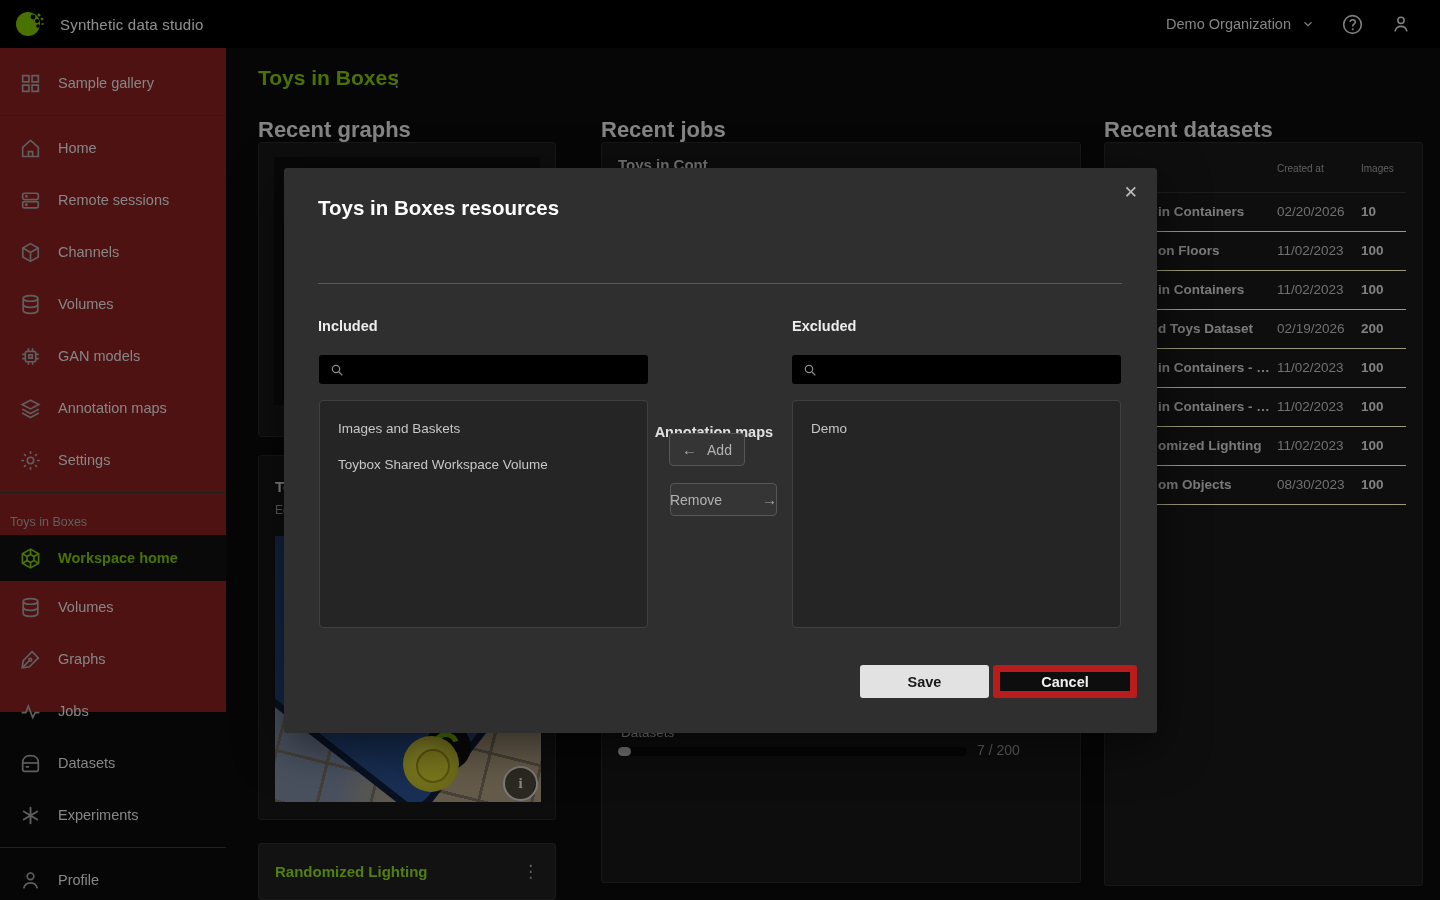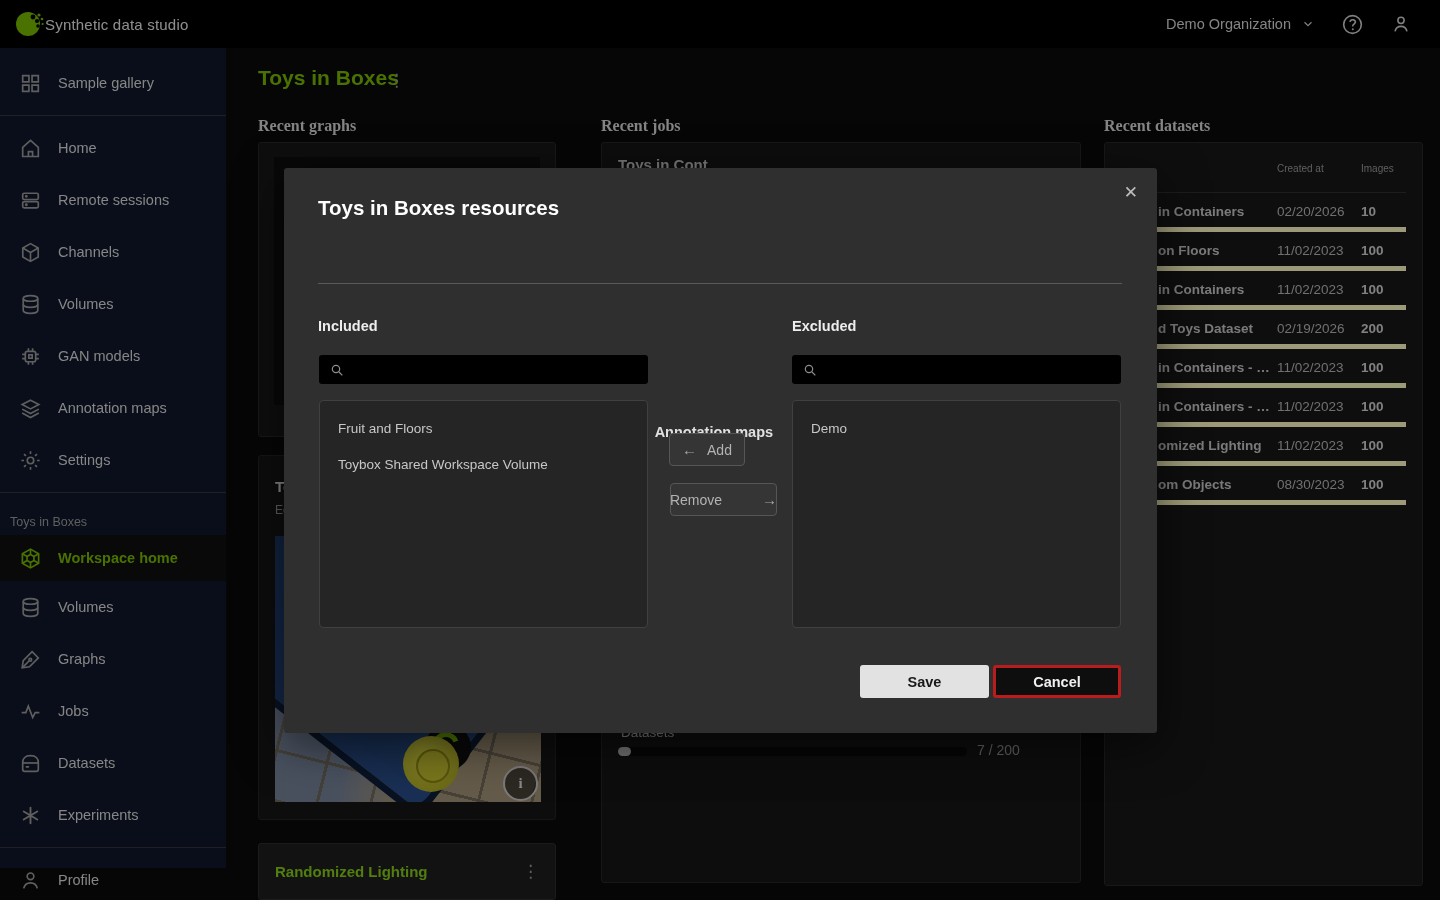--- a/index.html
+++ b/index.html
@@ -6,40 +6,40 @@
   *{margin:0;padding:0;box-sizing:border-box;}
   html,body{background:#000;}
   body{font-family:"Liberation Sans","DejaVu Sans",sans-serif;-webkit-font-smoothing:antialiased;}
   #app{position:relative;width:1440px;height:900px;overflow:hidden;background:#0b0b0b;}
   .abs{position:absolute;}
   svg{display:block;}
 
   
   #topbar{left:0;top:0;width:1440px;height:48px;background:#000;display:flex;align-items:center;z-index:1;}
   .logo{width:30px;height:30px;margin-left:15px;}
-  .app-title{font-size:15px;color:#e6e6e6;letter-spacing:.2px;text-align:center;}
+  .app-title{margin-left:15px;font-size:15px;color:#e6e6e6;letter-spacing:.2px;text-align:center;}
   .topbar-right{margin-left:auto;display:flex;align-items:center;gap:26px;padding-right:28px;}
   .org{display:flex;align-items:center;gap:10px;color:#d6d6d6;font-size:14.5px;cursor:pointer;}
   .tb-icon{color:#cfcfcf;}
 
   
-  #sidebar{left:0;top:48px;width:226px;height:820px;background:#0f172a;z-index:1;}
+  #sidebar{left:0;top:48px;width:226px;height:664px;background:#7f1d1d;z-index:1;}
   .side-item{display:flex;align-items:center;height:52px;padding-left:18px;cursor:pointer;color:#d8d8d8;}
   .side-item .s-icon{width:25px;height:25px;color:#9a9a9a;flex:0 0 25px;}
   .side-item .s-label{margin-left:15px;font-size:14.5px;}
   .side-div{height:1px;background:#343434;margin:6px 0;}
   .side-section{padding:16px 0 6px 10px;font-size:12.5px;color:#9a9a9a;}
   .side-item.active{background:#0f0f0f;height:46px;color:var(--accent);font-weight:700;}
   .side-item.active .s-icon{color:var(--accent);}
   #sidebar .pad-top{height:9px;}
 
   
   .page-title{left:258px;top:66px;font-size:21px;font-weight:700;color:var(--accent);z-index:1;}
   .kebab{color:#9a9a9a;font-size:17px;line-height:1;cursor:pointer;z-index:1;}
-  .section-h{font-size:16px;font-weight:700;color:#d6d6d6;z-index:1;font-family:Liberation Serif, serif;}
+  .section-h{font-size:22px;font-weight:700;color:#d6d6d6;z-index:1;}
 
   .card{background:#171717;border:1px solid #272727;border-radius:3px;z-index:1;}
 
   
   #graphs-card{left:258px;top:142px;width:298px;height:295px;}
   #graphs-img{left:15px;top:14px;width:266px;height:248px;background:#0d0d0d;position:absolute;}
   #ws-card{left:258px;top:455px;width:298px;height:365px;background:#151515;border-color:#242424;}
   .ws-title{position:absolute;left:16px;top:22px;font-size:15px;font-weight:700;color:#d9d9d9;white-space:nowrap;}
   .ws-sub{position:absolute;left:16px;top:47px;font-size:12px;color:#9a9a9a;white-space:nowrap;}
   #photo{position:absolute;left:16px;top:80px;width:266px;height:266px;overflow:hidden;background:
@@ -70,21 +70,21 @@
   .progress-track{position:absolute;left:16px;top:604px;width:349px;height:9px;border-radius:5px;background:#0a0a0a;}
   .progress-fill{height:9px;min-width:13px;border-radius:5px;background:#b5b5b5;}
   .progress-text{position:absolute;left:375px;top:599px;font-size:14px;color:#9a9a9a;}
 
   
   #datasets-card{left:1104px;top:142px;width:319px;height:744px;}
   .dt-head{position:relative;height:50px;margin:0 16px;border-bottom:1px solid #303030;}
   .dt-head span{position:absolute;top:20px;font-size:10px;color:#9a9a9a;}
   .dt-col-created{left:156px;}
   .dt-col-images{left:240px;}
-  .dt-row{position:relative;height:39px;margin:0 16px;border-bottom:5px solid #fef9c3;cursor:pointer;}
+  .dt-row{position:relative;height:39px;margin:0 16px;border-bottom:1px solid #fef9c3;cursor:pointer;}
   .dt-row span{position:absolute;top:11px;font-size:13.5px;white-space:nowrap;}
   .dt-name{left:37px;color:#c6c6c6;font-weight:700;max-width:118px;overflow:hidden;}
   .dt-date{left:156px;color:#b5b5b5;}
   .dt-imgs{left:240px;color:#d0d0d0;font-weight:700;}
 
   
   #scrim{left:0;top:0;width:1440px;height:900px;background:rgba(0,0,0,.38);z-index:5;}
 
   
   #modal{left:284px;top:168px;width:873px;height:565px;background:#2f2f2f;border-radius:3px;
@@ -106,21 +106,21 @@
 
   .xfer-btn{position:absolute;display:flex;align-items:center;justify-content:center;gap:10px;
       background:#353535;border:1px solid #565656;border-radius:4px;color:#b3b3b3;font-size:14px;cursor:pointer;}
   #btn-add{left:385px;top:265px;width:76px;height:33px;}
   #btn-remove{left:386px;top:315px;width:107px;height:33px;gap:40px;}
   .arrow-glyph{font-size:15px;color:#a8a8a8;}
 
   .modal-btn{position:absolute;top:497px;height:33px;border-radius:3px;display:flex;align-items:center;justify-content:center;
       font-size:14.5px;font-weight:700;cursor:pointer;}
   #btn-save{left:565px;width:129px;background:#e2e2e2;color:#181818;margin-left:11px;}
-  #btn-cancel{left:709px;width:128px;background:#0e0e0e;border:3px solid #b91c1c;color:#f0f0f0;}
+  #btn-cancel{left:709px;width:144px;background:#0e0e0e;border:7px solid #b91c1c;color:#f0f0f0;}
 </style>
 </head>
 <body>
 
 <div id="app">
 
   <div id="topbar" class="abs">
     <svg class="logo" viewBox="0 0 30 30">
       <circle cx="13" cy="15" r="12" fill="#76b900"></circle>
       <circle cx="18" cy="8" r="2.4" fill="#000"></circle>
@@ -405,21 +405,21 @@
 
     <div class="panel-label" style="left:34px;">Included</div>
     <div class="searchbox" style="left:35px;">
       <svg class="sch-icon" width="16" height="16" viewBox="0 0 24 24" fill="none" stroke="currentColor" stroke-width="1.8">
           <circle cx="10.5" cy="10.5" r="5.5"></circle>
           <path d="M15 15l5 5"></path>
         </svg>
       <input type="text" value="" style="">
     </div>
     <div class="listbox" style="left:35px;">
-      <div class="list-item">Fruit and Floors</div>
+      <div class="list-item">Images and Baskets</div>
       <div class="list-item">Toybox Shared Workspace Volume</div>
     </div>
 
     <div class="panel-label" style="left:508px;">Excluded</div>
     <div class="searchbox" style="left:508px;">
       <svg class="sch-icon" width="16" height="16" viewBox="0 0 24 24" fill="none" stroke="currentColor" stroke-width="1.8">
           <circle cx="10.5" cy="10.5" r="5.5"></circle>
           <path d="M15 15l5 5"></path>
         </svg>
       <input type="text" value="" style="">

